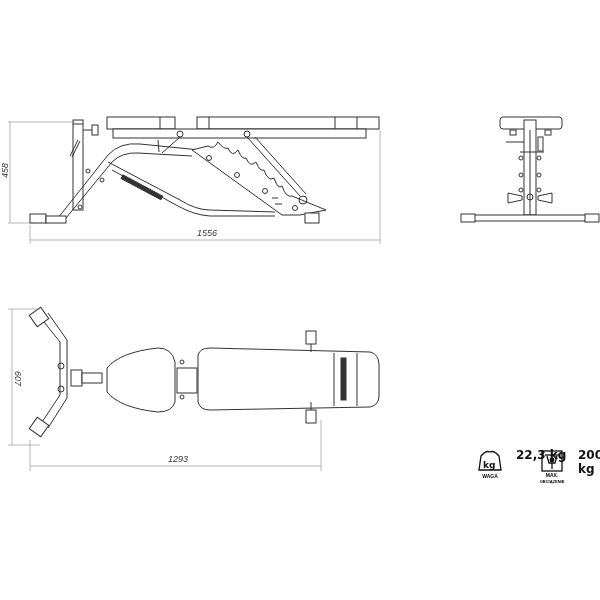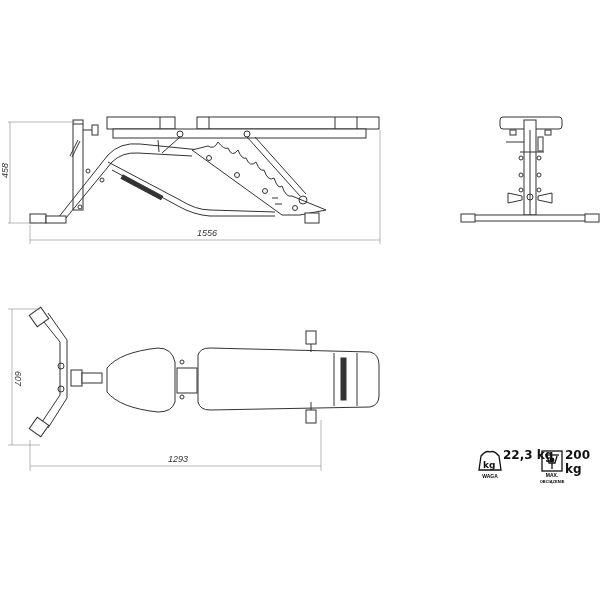--- a/index.html
+++ b/index.html
@@ -1,20 +1,20 @@
 <!DOCTYPE html>
 <html><head>
   <meta charset="utf-8">
   <style>
     html, body { margin: 0; padding: 0; background: #ffffff; }
     body { width: 600px; height: 600px; position: relative; overflow: hidden; font-family: "Liberation Sans", sans-serif; }
     svg.drawing { position: absolute; left: 0; top: 0; }
     .dim-text { font-family: "Liberation Sans", sans-serif; font-size: 9px; font-style: italic; fill: #333; }
     .spec { position: absolute; top: 448px; display: flex; align-items: center; font-family: "DejaVu Sans", sans-serif; font-weight: bold; color: #111; }
-    .spec-val { font-size: 12px; margin-left: 0; }
+    .spec-val { font-size: 12px; margin-left: 13px; }
     .spec-lbl { position: absolute; font-size: 5px; font-weight: bold; text-align: center; }
   </style>
 </head>
 <body>
 
 <svg class="drawing" width="600" height="600" viewBox="0 0 600 600">
 
   <g fill="none" stroke="#333" stroke-width="1">
 
     <rect x="107" y="117" width="68" height="12" fill="#fff"></rect>

